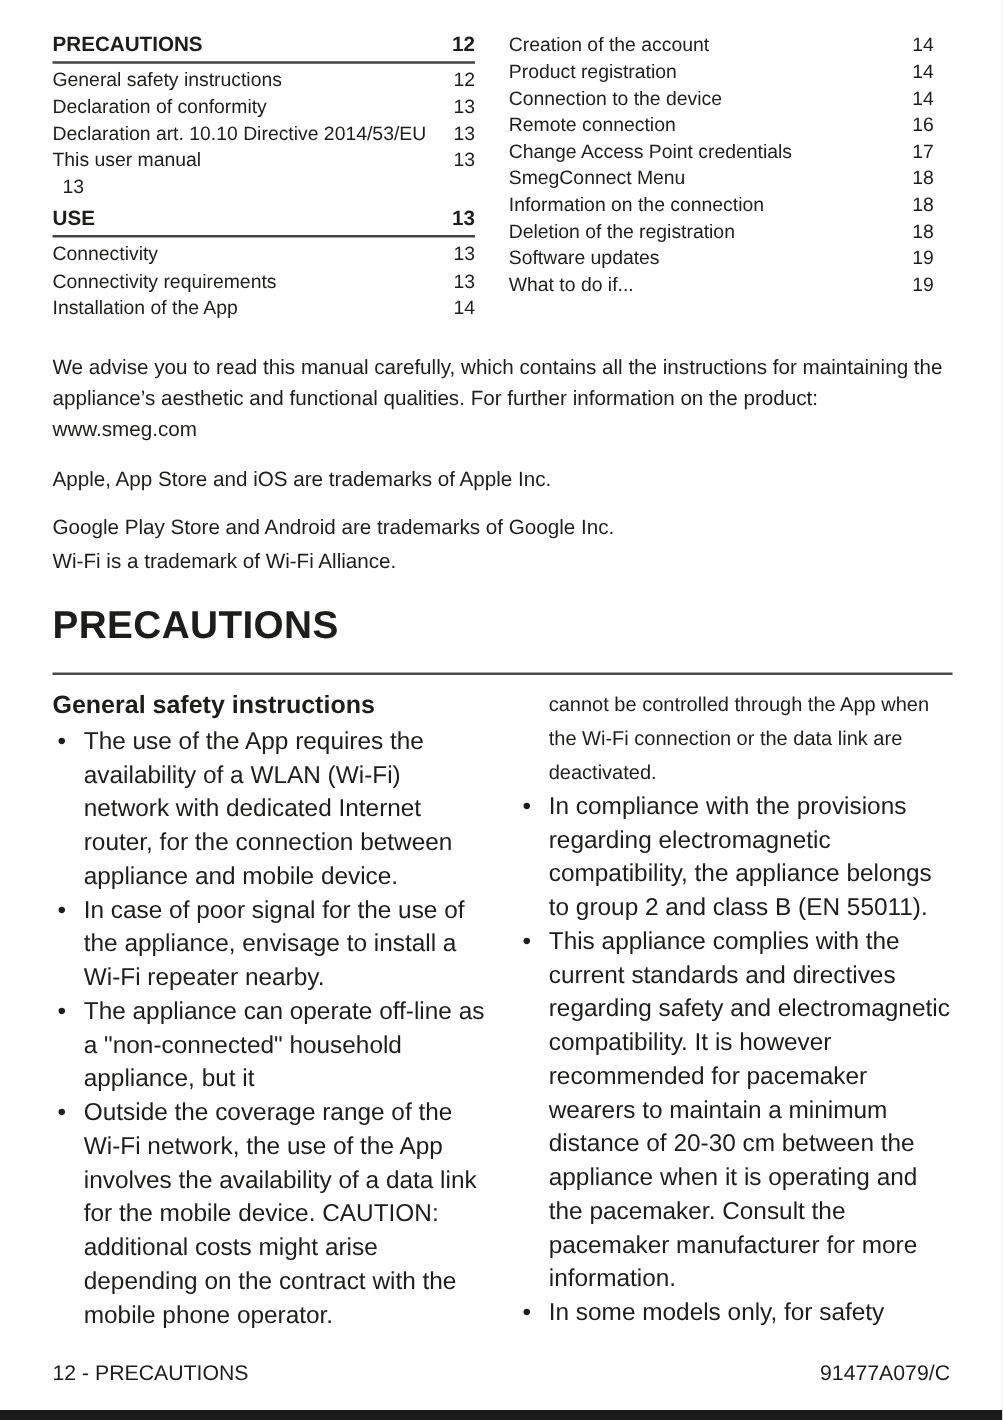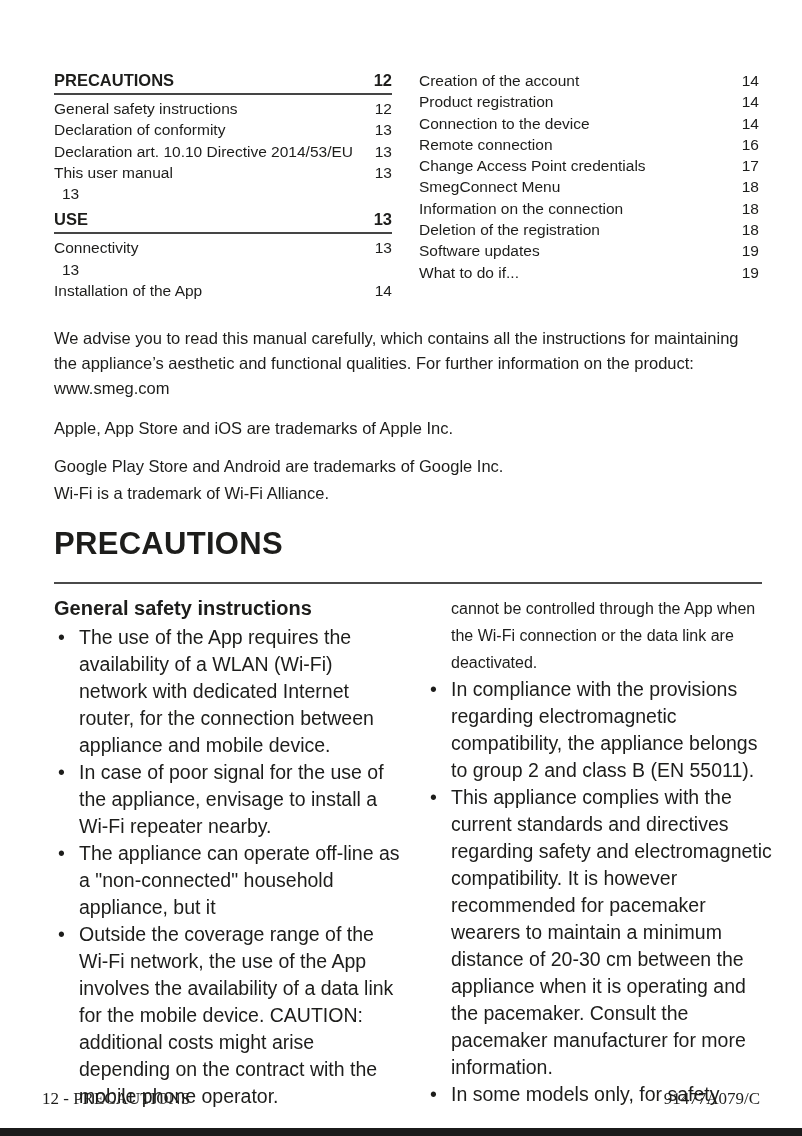--- a/index.html
+++ b/index.html
@@ -5,21 +5,21 @@
   html,body { margin:0; padding:0; background:#e8e8e8; }
   .page {
     position:relative;
     width:802px; height:1136px;
     margin:0 auto;
     background:#ffffff;
     font-family:"Liberation Sans", sans-serif;
     color:#1d1d1b;
     overflow:hidden;
   }
-  .content { padding:26px 40px 0 54px;margin-top:44px; }
+  .content { padding:26px 40px 0 42px; }
 
   
   .toc {
     display:grid;
     grid-template-columns:338px 340px;
     column-gap:27px;
     align-items:start;
   }
   .toc-row {
     display:flex; justify-content:space-between; align-items:baseline;
@@ -73,21 +73,21 @@
   }
   .continuation {
     margin:0; padding-left:25px;
     font-size:16px; line-height:27px;
   }
 
   
   .footer {
     position:absolute; left:42px; right:42px; bottom:27px;
     display:flex; justify-content:space-between;
-    font-size:17px; line-height:20px;font-family:Liberation Serif, serif;
+    font-size:17px; line-height:20px;
   }
   .bottom-bar {
     position:absolute; left:0; right:0; bottom:0;
     height:8px; background:#1b1b1b;
   }
 </style>
 </head>
 <body>
 
 <div class="page">
@@ -125,20 +125,21 @@
         <div class="toc-section">
           <div class="toc-header">
             <span>USE</span>
             <span class="toc-page">13</span>
           </div>
           <div class="toc-row">
             <span>Connectivity</span>
             <span class="toc-page">13</span>
           </div>
           <div class="toc-row">
+            <span>Connectivity requirements</span>
             <span class="toc-page">13</span>
           </div>
           <div class="toc-row">
             <span>Installation of the App</span>
             <span class="toc-page">14</span>
           </div>
         </div>
       </div>
 
       <div>

